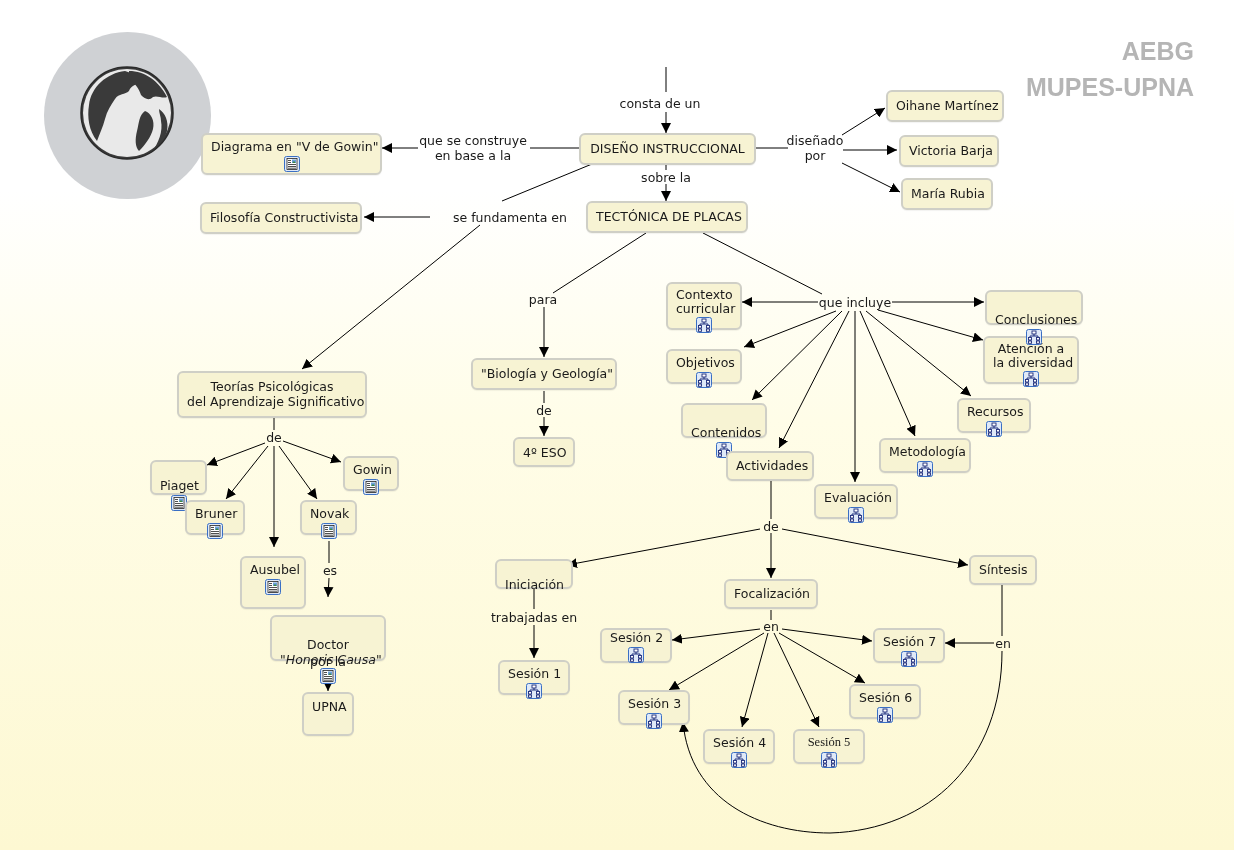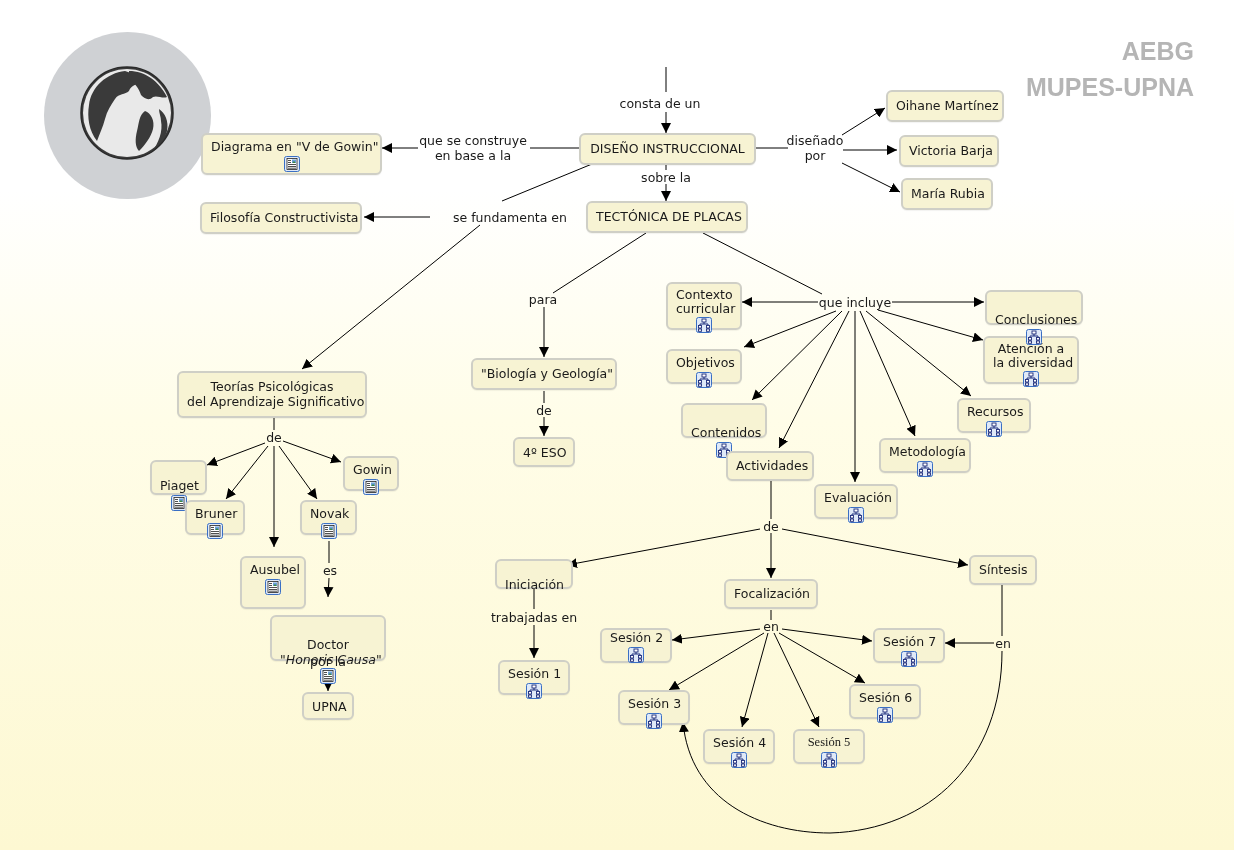--- a/index.html
+++ b/index.html
@@ -273,21 +273,21 @@
           <rect x="8" y="3.5" width="4" height="3.5" fill="#6a9fd8"></rect>
           <path d="M8.3,7 L10,5 L11.7,7 Z" fill="#3c8a3c"></path>
           <line x1="4" y1="4.5" x2="7" y2="4.5" stroke="#222" stroke-width="0.8"></line>
           <line x1="4" y1="6.5" x2="7" y2="6.5" stroke="#222" stroke-width="0.8"></line>
           <line x1="4" y1="8.5" x2="12" y2="8.5" stroke="#222" stroke-width="0.8"></line>
           <line x1="4" y1="10.5" x2="12" y2="10.5" stroke="#222" stroke-width="0.8"></line>
           <line x1="4" y1="12.2" x2="12" y2="12.2" stroke="#222" stroke-width="0.8"></line>
         </svg></span>
   </div>
 
-  <div class="node" style="left:302px;top:692px;width:52px;height:28px;padding-top:5px;">
+  <div class="node" style="left:302px;top:692px;width:52px;height:44px;padding-top:5px;">
     <span class="txt">UPNA</span>
   </div>
 
   <div class="node" style="left:471px;top:358px;width:146px;height:32px;">
     <span class="txt">"Biología y Geología"</span>
   </div>
   <div class="node" style="left:513px;top:437px;width:62px;height:30px;">
     <span class="txt">4º ESO</span>
   </div>
 

